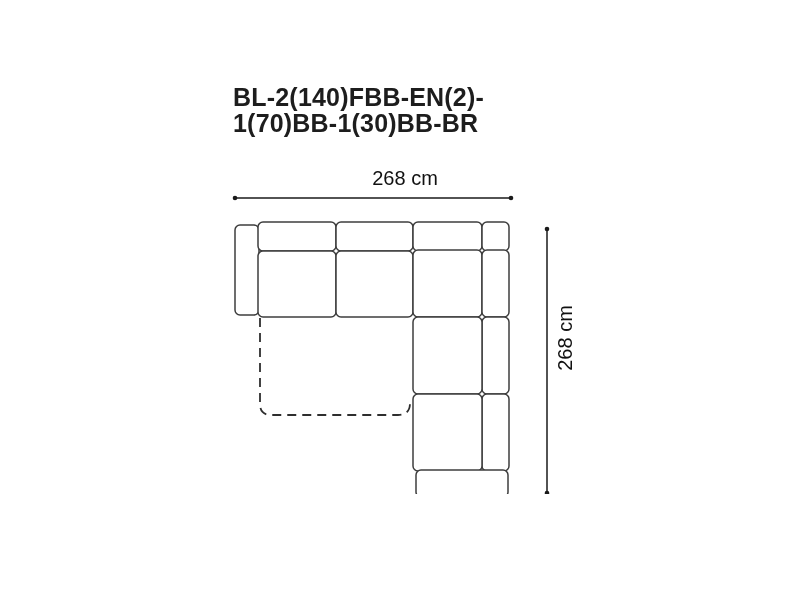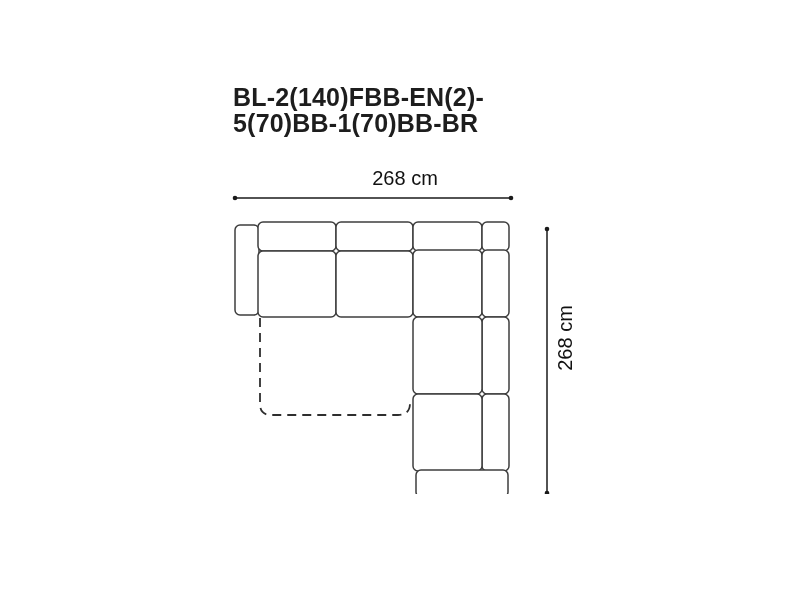--- a/index.html
+++ b/index.html
@@ -51,21 +51,21 @@
     stroke-dasharray: 9 6;
   }
 </style>
 </head>
 <body>
 
 <div class="canvas">
 
   <div class="product-title">
     <div>BL-2(140)FBB-EN(2)-</div>
-    <div>5(70)BB-1(70)BB-BR</div>
+    <div>1(70)BB-1(30)BB-BR</div>
   </div>
 
   <svg class="diagram-svg" width="800" height="600" viewBox="0 0 800 600">
 
     <g>
       <line class="dim-line" x1="235" y1="198" x2="511" y2="198"></line>
       <circle class="dim-dot" cx="235" cy="198" r="2.3"></circle>
       <circle class="dim-dot" cx="511" cy="198" r="2.3"></circle>
       <text class="dim-label" x="405" y="185" text-anchor="middle">268 cm</text>
     </g>

